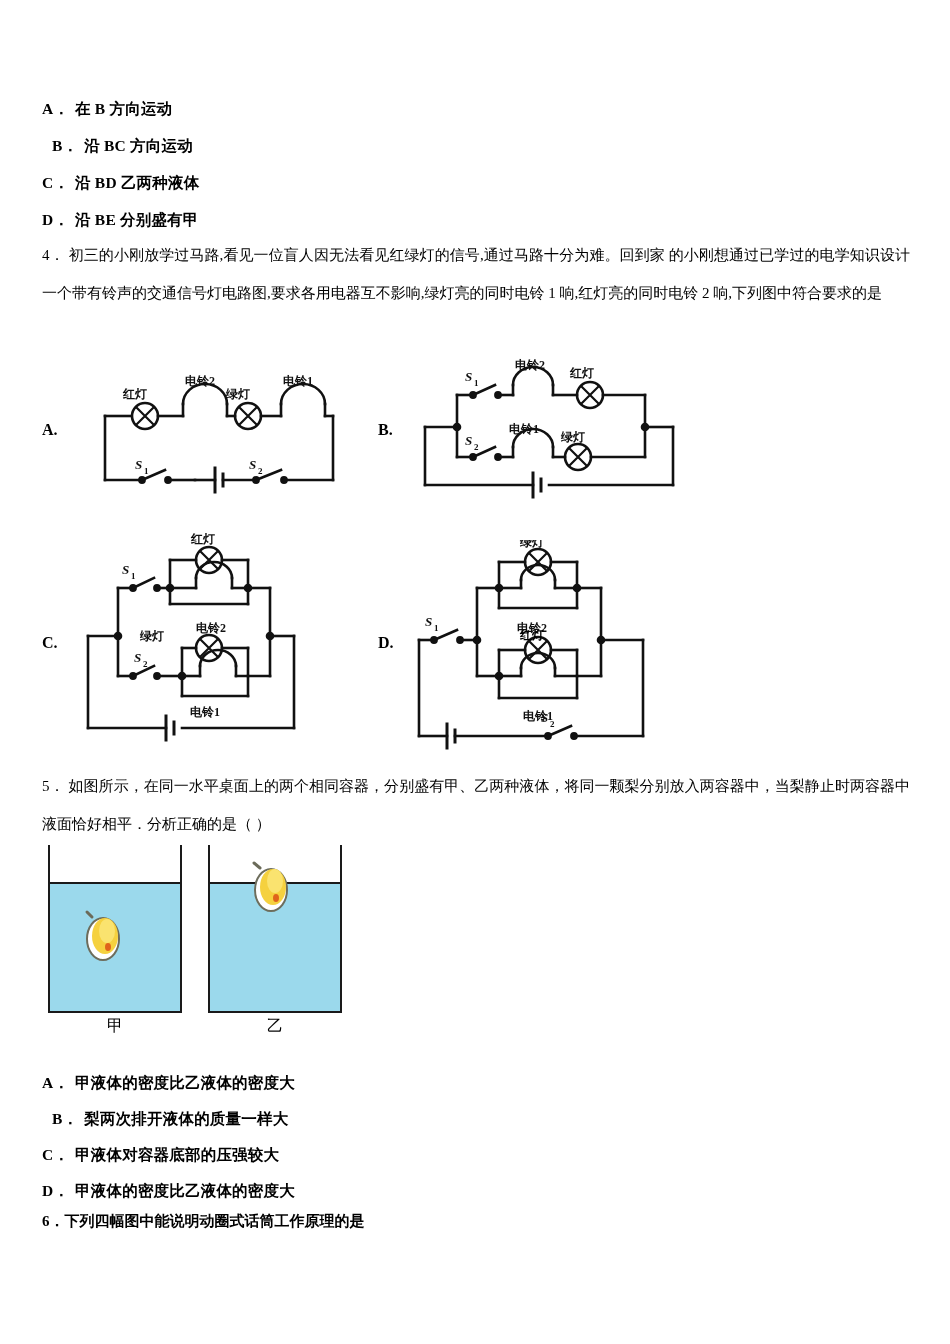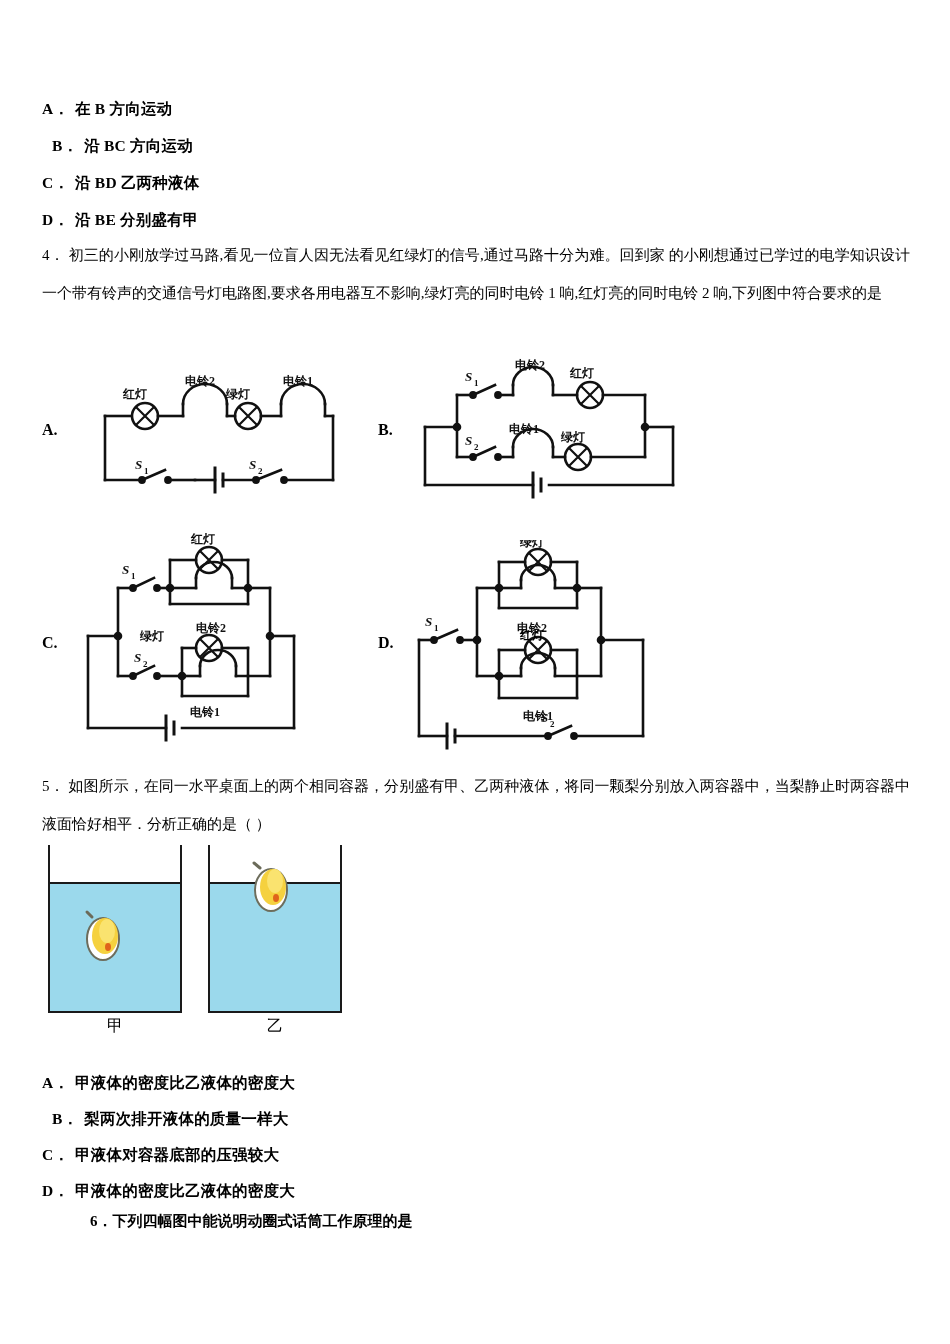--- a/index.html
+++ b/index.html
@@ -39,21 +39,20 @@
     text-align: justify;
     font-family: "Liberation Serif", "DejaVu Serif", serif;
   }
   .qtext .qnum { margin-right: 4px; }
 
   .q6 {
     position: absolute;
     font-size: 15px;
     font-weight: bold;
     white-space: nowrap;
-    margin-left: 48px;
   }
 
   
   .circ-letter {
     position: absolute;
     font-size: 16px;
     font-weight: bold;
   }
 
   

